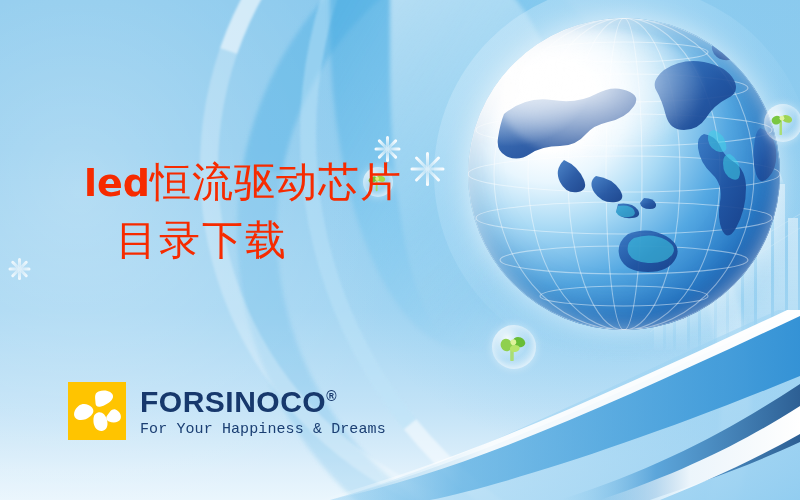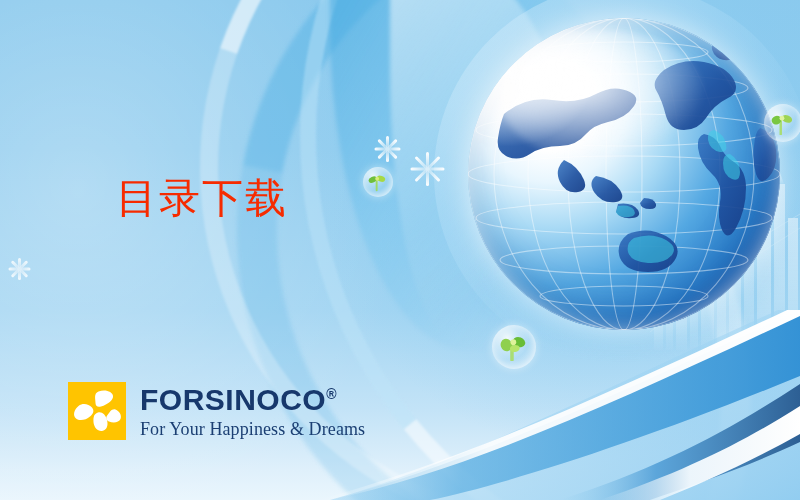--- a/index.html
+++ b/index.html
@@ -303,22 +303,22 @@
     letter-spacing: 0.5px;
     line-height: 1;
     white-space: nowrap;
   }
   .logo-name .reg {
     font-size: 14px;
     vertical-align: super;
     font-weight: 700;
   }
   .logo-tagline {
-    font-family: Liberation Serif, serif;
-    font-size: 18px;
+    font-family: Liberation Mono, monospace;
+    font-size: 15px;
     font-weight: 400;
     color: #1b3f73;
     margin-top: 4px;
     letter-spacing: 0.1px;
     white-space: nowrap;
   }
 </style>
 </head>
 <body>
 
@@ -541,20 +541,23 @@
     <path d="M330 190 C 480 150 620 82 800 0 L800 66 C 640 132 500 176 430 190 Z" fill="url(#rb1)"></path>
 
     <path d="M318 190 C 470 148 620 78 800 -6 L800 6 C 620 90 470 160 330 190 Z" fill="url(#rb2)"></path>
 
     <path d="M560 190 C 660 158 730 120 800 74 L800 132 C 740 160 690 176 650 190 Z" fill="url(#rb3)"></path>
 
     <path d="M600 190 C 690 160 750 128 800 96 L800 124 C 750 152 700 174 660 190 Z" fill="url(#rb4)"></path>
   </svg>
 
   <div class="headline">
+    <div class="line-1">
+      <span class="hl-latin">led</span><span class="hl-cjk">恒流驱动芯片</span>
+    </div>
     <div class="line-2">目录下载</div>
   </div>
 
   <div class="logo">
     <div class="logo-mark">
       <svg viewBox="0 0 58 58" width="58" height="58">
         <g fill="#ffffff">
           <path d="M30.5 9.5 c7.5 -2.5 14 0.5 14.5 4.5 c0.5 4 -5 8.5 -12 10.5
                    c-3.5 1 -5.5 -0.5 -5.5 -3.5 c0 -4 -2 -9.5 3 -11.5 z"></path>
           <path d="M47.5 27.5 c4 1.5 6.5 6 5 9.5 c-1.5 3.5 -7 4.5 -11.5 2.5

